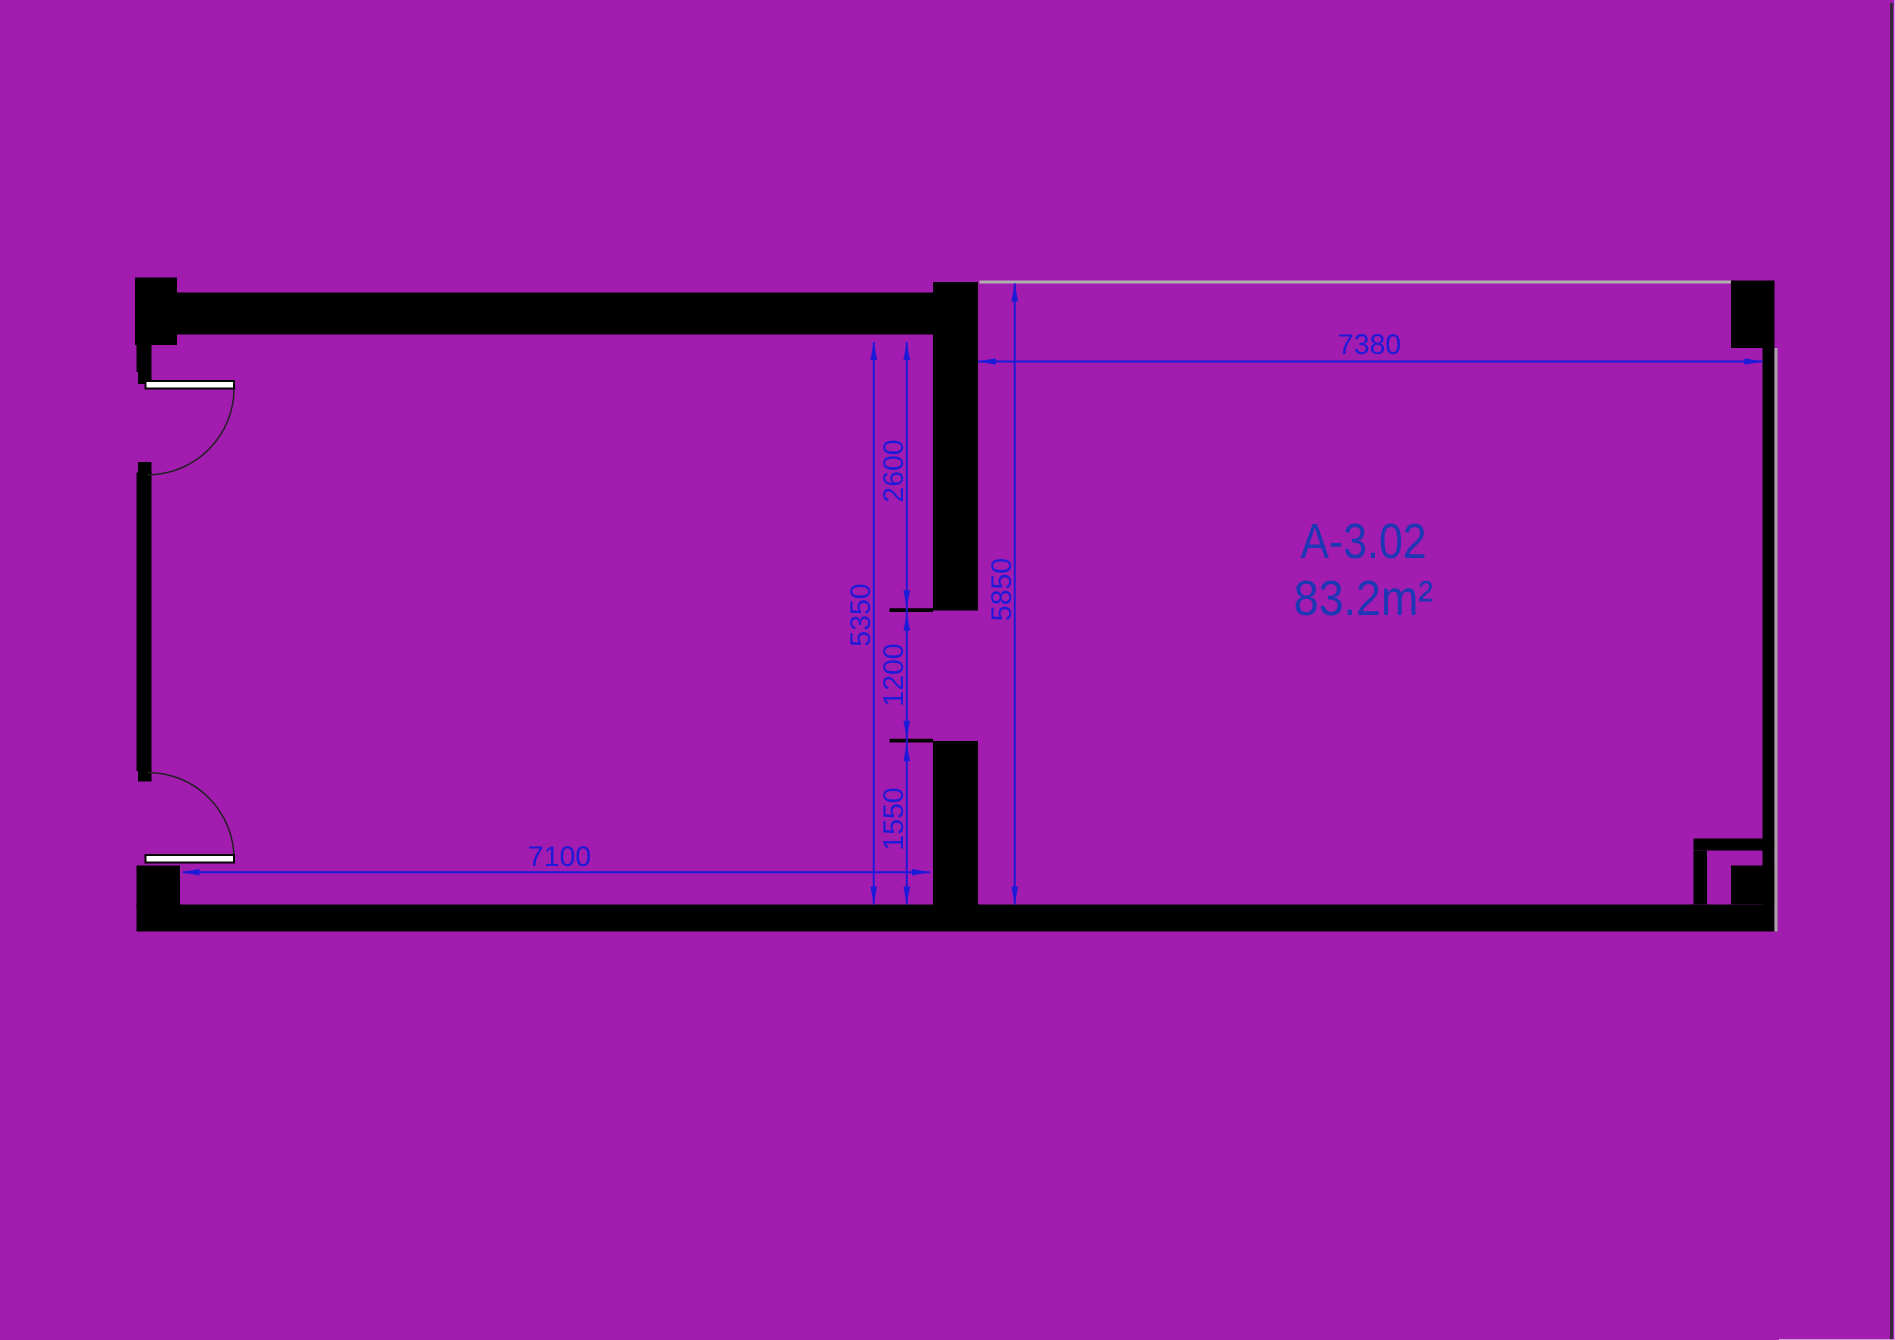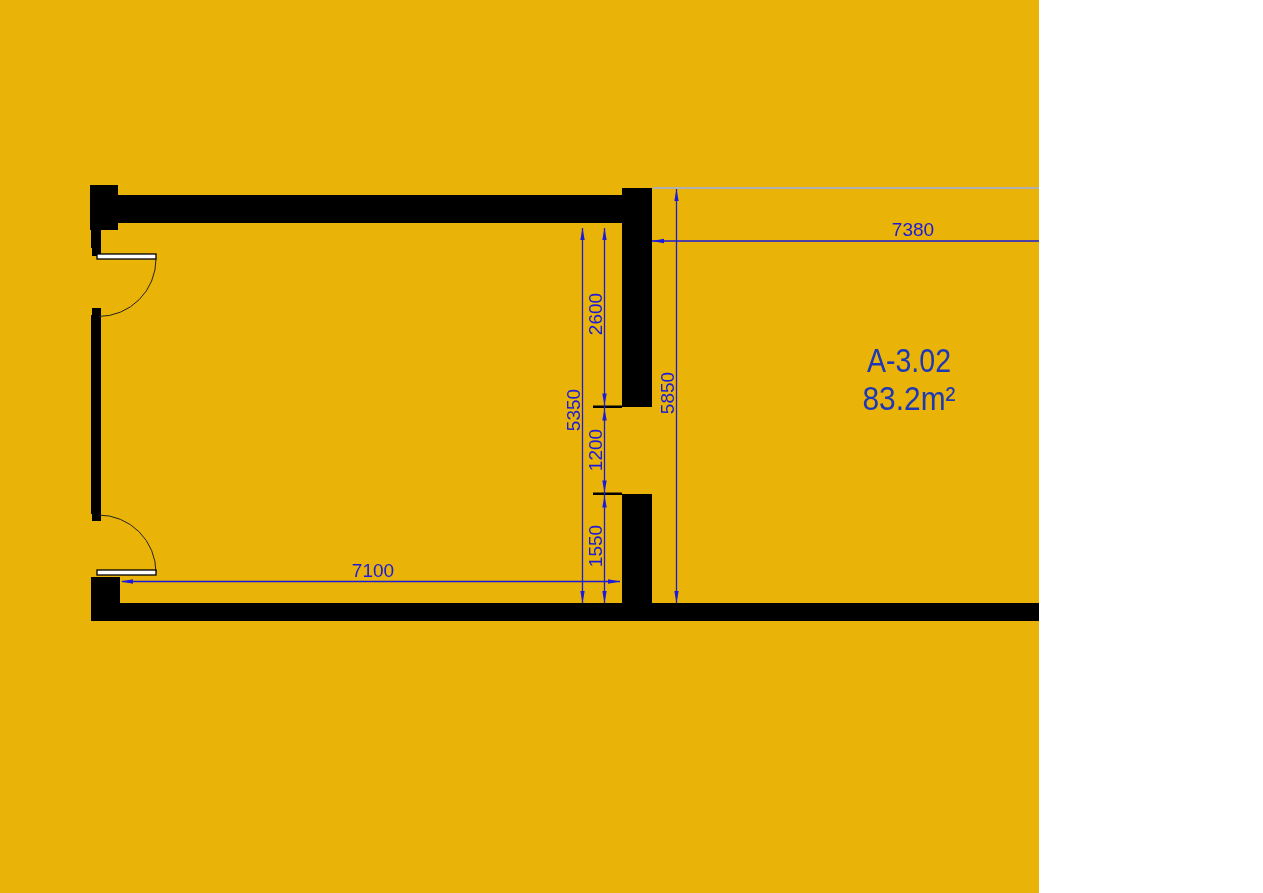--- a/index.html
+++ b/index.html
@@ -1,20 +1,20 @@
 <!DOCTYPE html>
 <html><head>
 <meta charset="utf-8">
 <style>
   html, body { margin: 0; padding: 0; background: #ffffff; }
   .page {
     position: relative;
-    width: 1039px;
+    width: 1263px;
     height: 893px;
-    background: #eab308;
+    background: #a21caf;
     overflow: hidden;
     font-family: "Liberation Sans", sans-serif;
   }
   svg { display: block; }
   .wall { fill: #000000; stroke: none; }
   .door-leaf { fill: #ffffff; stroke: #000000; stroke-width: 1.3; }
   .door-arc { fill: none; stroke: #222222; stroke-width: 1; }
   .gray-top { stroke: #b0b0b0; stroke-width: 2; }
   .gray-right { stroke: #a6a6a6; stroke-width: 2; }
   .sheet-edge { stroke: #2b2b2b; stroke-width: 1.8; }

